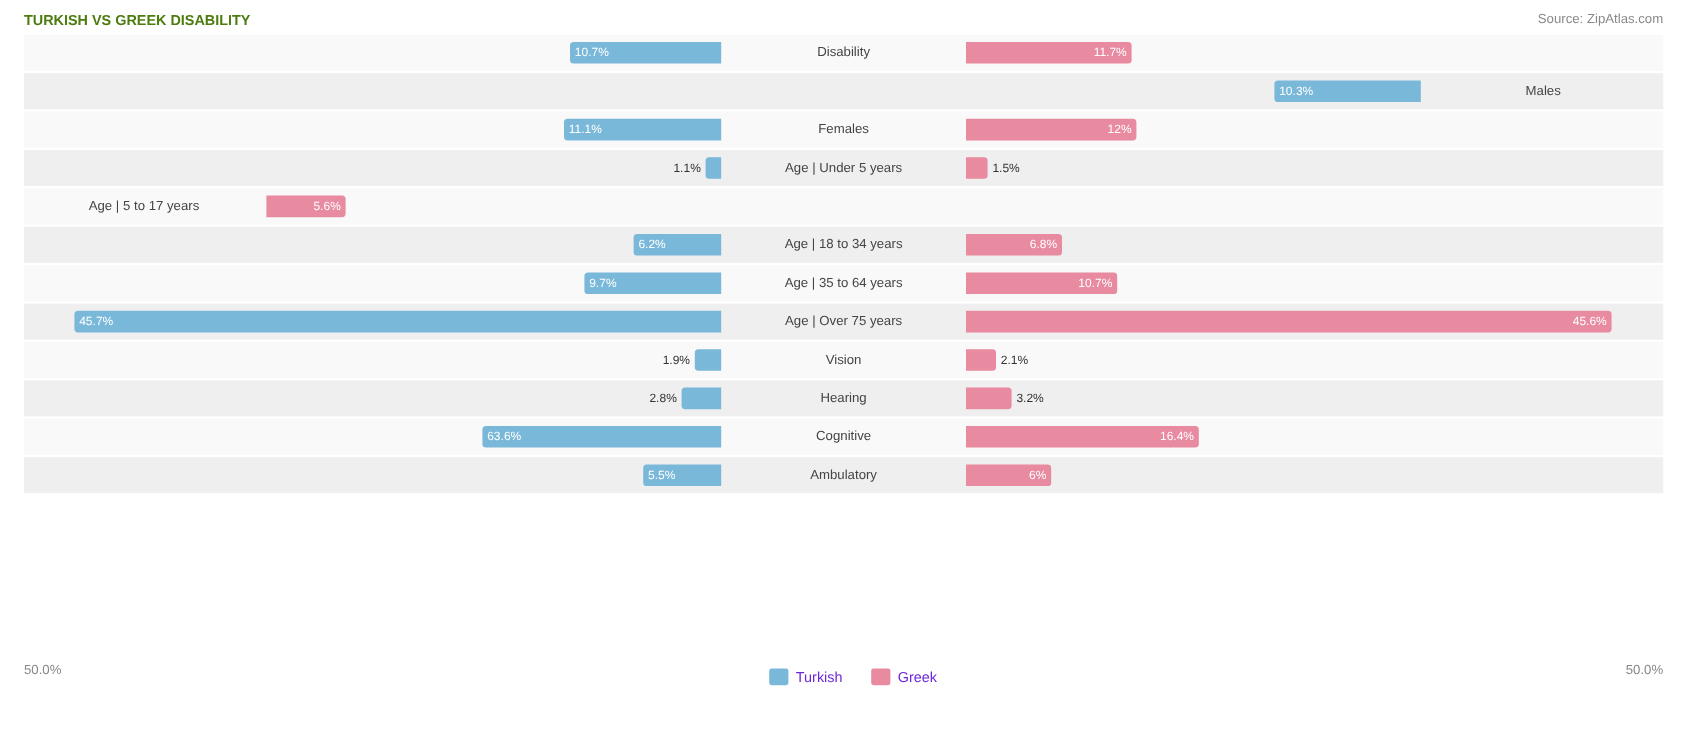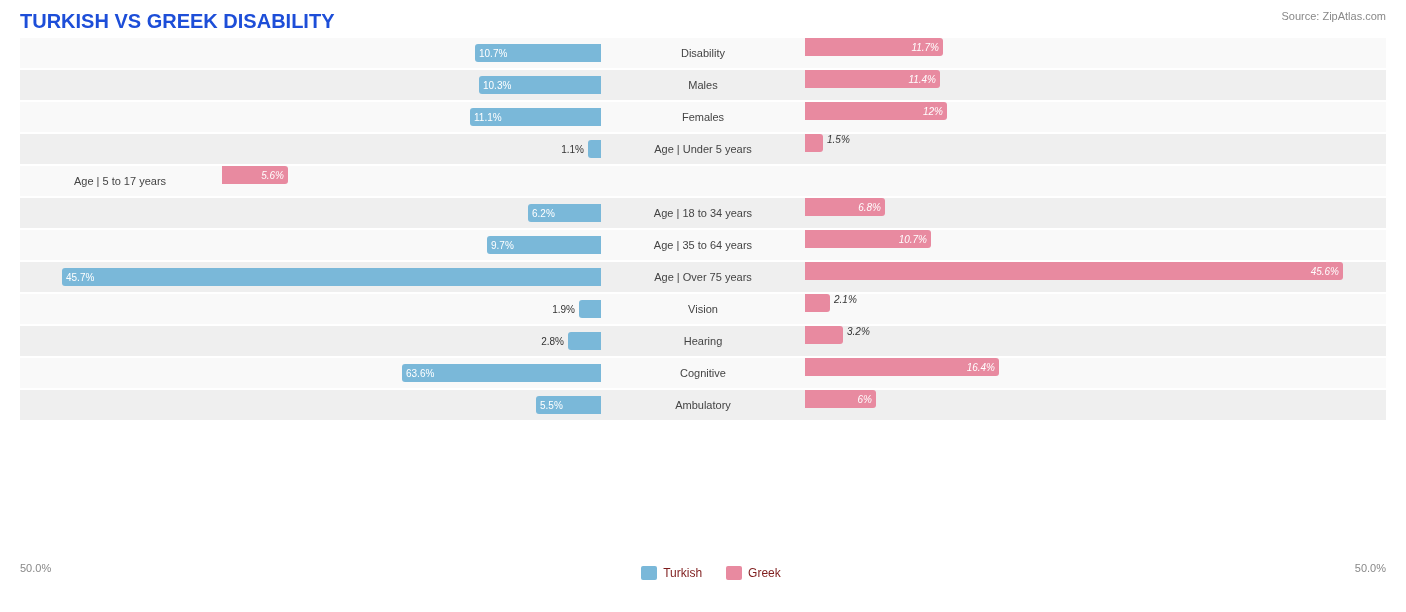--- a/index.html
+++ b/index.html
@@ -10,23 +10,23 @@
       height: 612px;
       overflow: hidden;
     }
     .chart-container {
       width: 1406px;
       height: 612px;
       padding: 10px 20px 30px 20px;
       position: relative;
     }
     .chart-title {
-      font-size: 20px;
+      font-size: 12px;
       font-weight: bold;
-      color: #1d4ed8;
+      color: #4d7c0f;
       margin-bottom: 4px;
     }
     .source-label {
       position: absolute;
       top: 10px;
       right: 20px;
       font-size: 11px;
       color: #888;
     }
     .chart-area {
@@ -53,24 +53,23 @@
       display: flex;
       justify-content: flex-end;
       align-items: center;
       height: 100%;
       padding-right: 2px;
     }
     .bar-right-container {
       flex: 1;
       display: flex;
       justify-content: flex-start;
-      align-items: flex-start;
+      align-items: center;
       height: 100%;
       padding-left: 2px;
-      font-style: italic;
     }
     .label-center {
       width: 200px;
       text-align: center;
       font-size: 11px;
       color: #444;
       z-index: 2;
       white-space: nowrap;
       flex-shrink: 0;
     }
@@ -123,21 +122,21 @@
       font-size: 11px;
       color: #888;
     }
     .legend {
       display: flex;
       justify-content: center;
       align-items: center;
       gap: 24px;
       margin-top: 4px;
       font-size: 12px;
-      color: #7f1d1d;
+      color: #6d28d9;
       margin-left: 16px;
     }
     .legend-item {
       display: flex;
       align-items: center;
       gap: 6px;
     }
     .legend-box {
       width: 16px;
       height: 14px;
@@ -169,26 +168,20 @@
     </div>
   </div>
       <div class="row">
     <div class="bar-left-container">
 
       <div class="bar-left" style="width:122px">
         <span class="val-inside-left">10.3%</span>
       </div>
     </div>
     <div class="label-center">Males</div>
-    <div class="bar-right-container">
-      <div class="bar-right" style="width:135px">
-        <span class="val-inside-right">11.4%</span>
-      </div>
-
-    </div>
   </div>
       <div class="row">
     <div class="bar-left-container">
 
       <div class="bar-left" style="width:131px">
         <span class="val-inside-left">11.1%</span>
       </div>
     </div>
     <div class="label-center">Females</div>
     <div class="bar-right-container">

